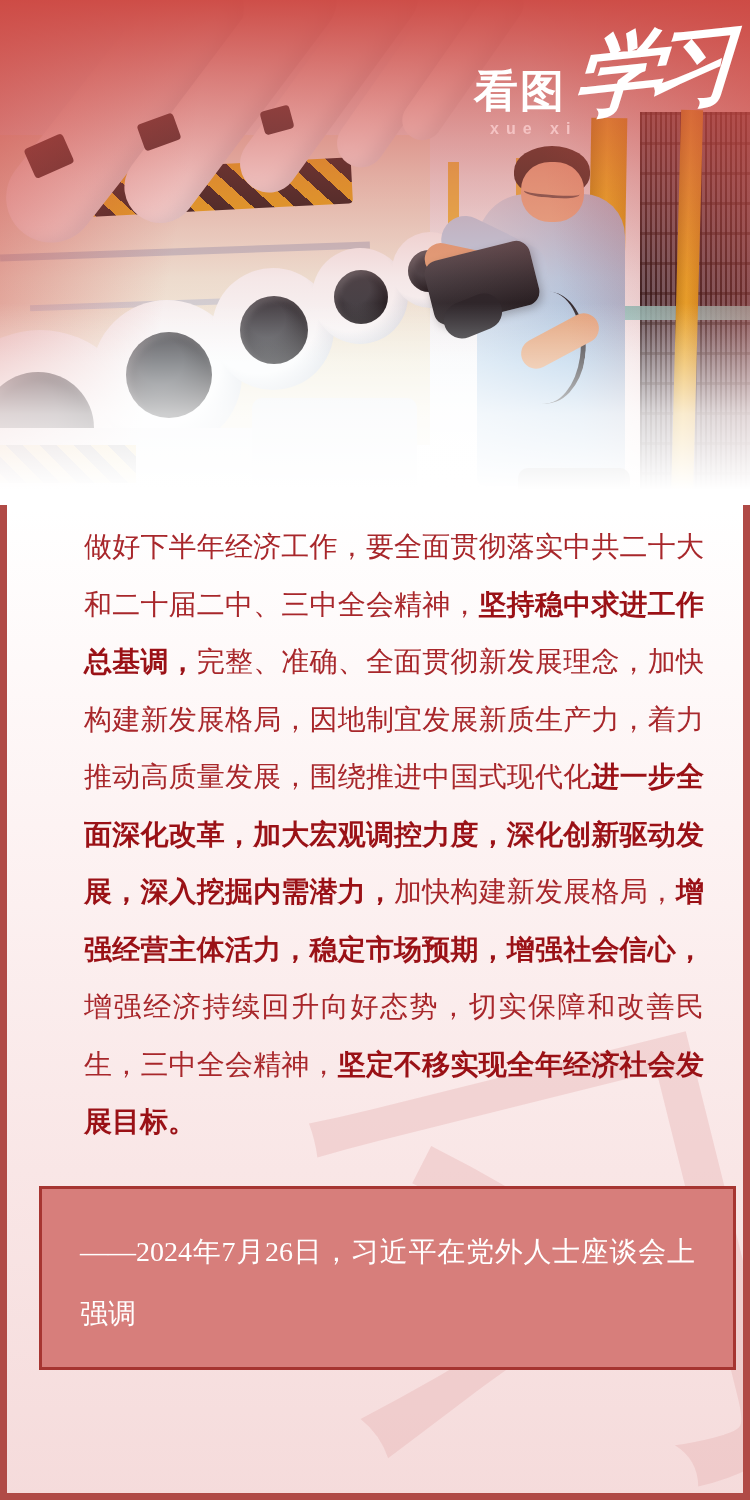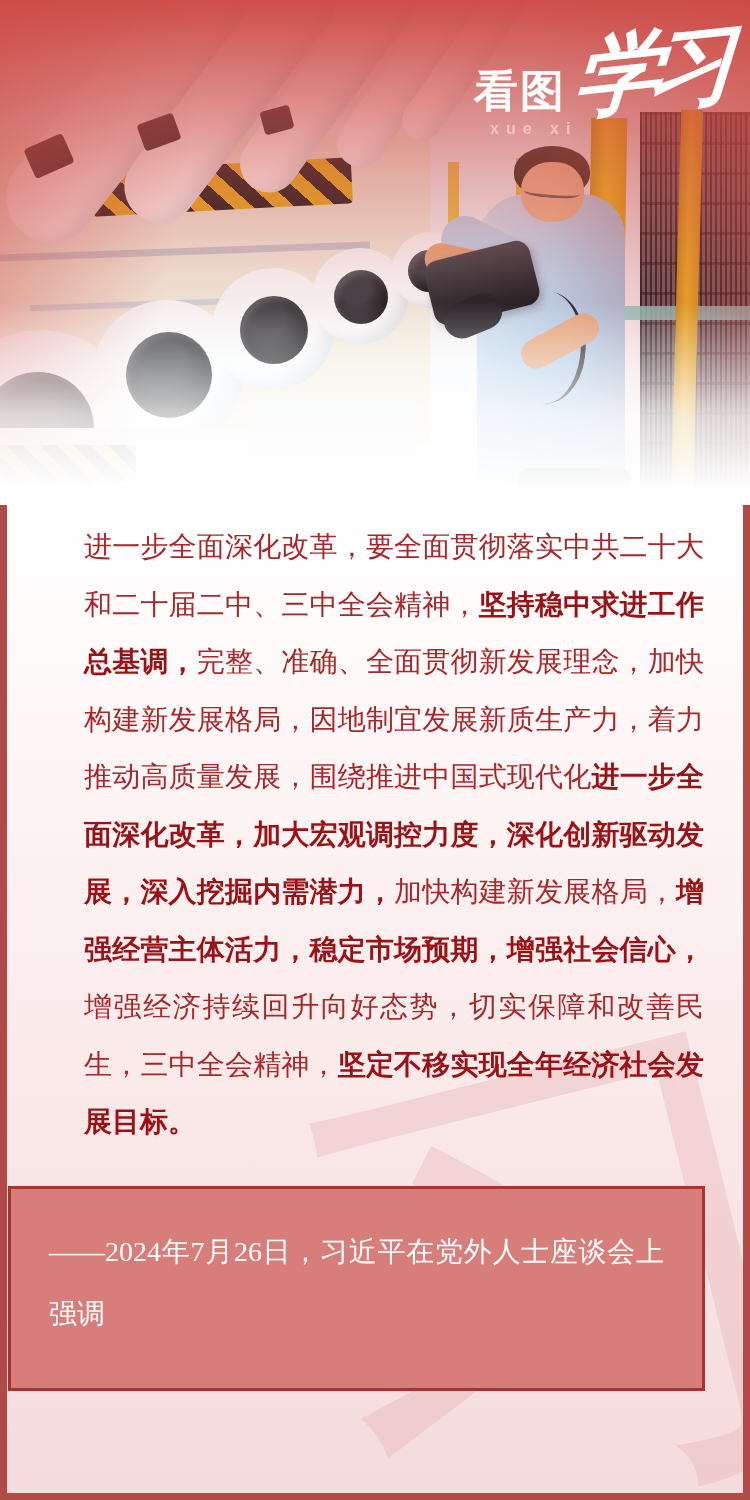--- a/index.html
+++ b/index.html
@@ -111,21 +111,21 @@
     font-size:88px; font-style:italic; font-weight:600; letter-spacing:-14px; line-height:1.1;
     transform:rotate(-6deg) skewX(-10deg); }
 
   
   .quote { position:absolute; left:84px; top:518px; width:620px; z-index:7;
     font-size:28px; line-height:57.5px; color:#a8272b;
     text-align:justify; text-justify:inter-ideograph; }
   .quote .b { font-weight:bold; color:#9a1116; }
 
   
-  .attr-box { position:absolute; left:8px; top:1186px; width:697px; height:205px; z-index:8;
+  .attr-box { position:absolute; left:39px; top:1186px; width:697px; height:184px; z-index:8;
     background:#d77e7b; border:3px solid #a63531; }
   .attr-text { padding:32px 38px 0 38px; color:#ffffff; font-size:28px; line-height:62px;
     text-align:justify; }
 
   
   .watermark { position:absolute; right:-70px; top:1010px; z-index:2; color:#e7b2b2; opacity:.38;
     font-size:520px; line-height:1; transform:rotate(-14deg); pointer-events:none; }
 
   
   .footer-logo { position:absolute; left:0; right:0; top:1386px; z-index:8; text-align:center;
@@ -193,21 +193,21 @@
     <div class="ov-left"></div>
     <div class="ov-right"></div>
     <div class="ov-top"></div>
     <div class="ov-fade"></div>
   </div>
 
   <div class="logo-main">看图</div>
   <div class="logo-script">学习</div>
   <div class="logo-pinyin">xue xi</div>
 
-  <p class="quote"><span>进一步全面深化改革，要全面贯彻落实中共二十大和二十届二中、三中全会精神，</span><span class="b">坚持稳中求进工作总基调，</span><span>完整、准确、全面贯彻新发展理念，加快构建新发展格局，因地制宜发展新质生产力，着力推动高质量发展，围绕推进中国式现代化</span><span class="b">进一步全面深化改革，加大宏观调控力度，深化创新驱动发展，深入挖掘内需潜力，</span><span>加快构建新发展格局，</span><span class="b">增强经营主体活力，稳定市场预期，增强社会信心，</span><span>增强经济持续回升向好态势，切实保障和改善民生，三中全会精神，</span><span class="b">坚定不移实现全年经济社会发展目标。</span></p>
+  <p class="quote"><span>做好下半年经济工作，要全面贯彻落实中共二十大和二十届二中、三中全会精神，</span><span class="b">坚持稳中求进工作总基调，</span><span>完整、准确、全面贯彻新发展理念，加快构建新发展格局，因地制宜发展新质生产力，着力推动高质量发展，围绕推进中国式现代化</span><span class="b">进一步全面深化改革，加大宏观调控力度，深化创新驱动发展，深入挖掘内需潜力，</span><span>加快构建新发展格局，</span><span class="b">增强经营主体活力，稳定市场预期，增强社会信心，</span><span>增强经济持续回升向好态势，切实保障和改善民生，三中全会精神，</span><span class="b">坚定不移实现全年经济社会发展目标。</span></p>
 
   <div class="watermark">习</div>
 
   <div class="attr-box">
     <div class="attr-text">——2024年7月26日，习近平在党外人士座谈会上强调</div>
   </div>
 
 
 </div>
 

